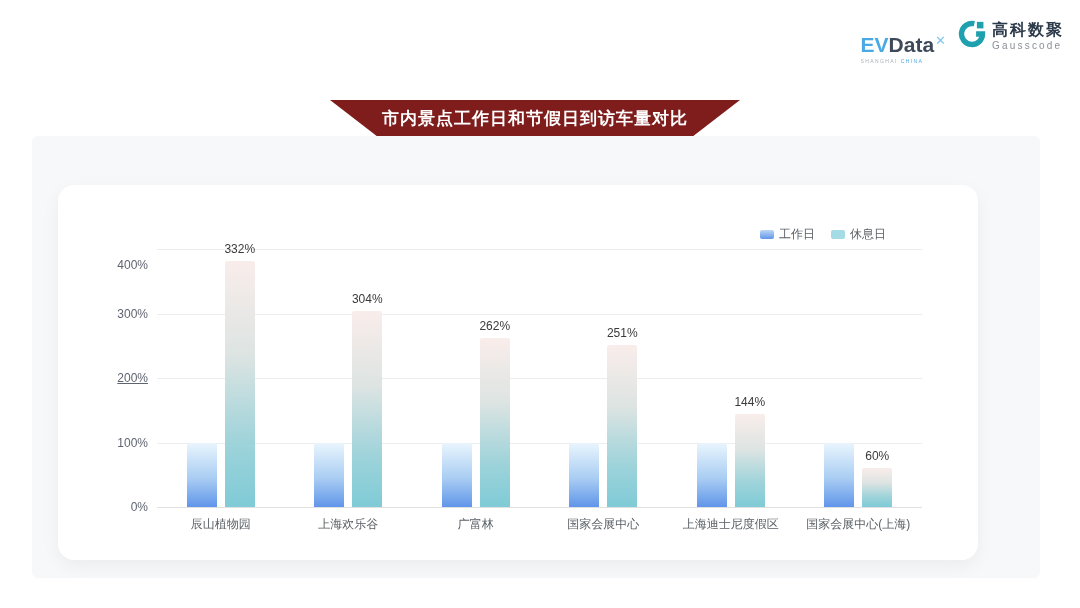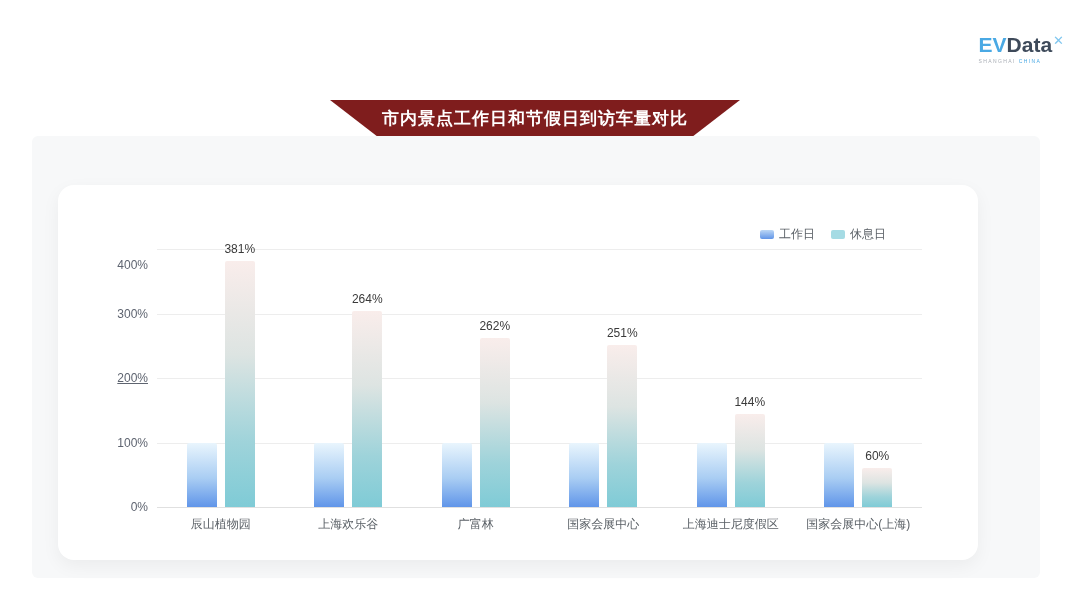--- a/index.html
+++ b/index.html
@@ -57,20 +57,32 @@
   .swatch.restday { background:#a5dbe4; }
 </style>
 </head>
 <body>
 
 <div class="logos">
   <div class="evdata">
     <div class="evdata-main"><span class="ev">EV</span><span class="dataword">Data</span><span class="sup-x">✕</span></div>
     <div class="evdata-sub"><span>SHANGHAI </span><span class="china">CHINA</span></div>
   </div>
+  <div class="gc">
+    <span>
+      <svg width="28" height="28" viewBox="0 0 24 24">
+        <path d="M14 3.2 A9 9 0 1 0 21 12 L15.5 12" fill="none" stroke="#1fa0ae" stroke-width="4.6"></path>
+        <rect x="16.2" y="1.6" width="5.6" height="5.6" fill="#1fa0ae"></rect>
+      </svg>
+    </span>
+    <span class="gc-text">
+      <span class="gc-cn">高科数聚</span>
+      <span class="gc-en">Gausscode</span>
+    </span>
+  </div>
 </div>
 
 <div class="banner" style="background: #7f1d1d;">
   <span class="banner-title">市内景点工作日和节假日到访车量对比</span>
 </div>
 
 <div class="panel">
   <div class="card">
     <div class="legend">
       <span class="legend-item">
@@ -88,25 +100,25 @@
         <div class="gridline" style="top: 193.5px;"></div>
         <span class="tick-label" style="top: 193.5px;">100%</span>
         <div class="gridline" style="top: 129px;"></div>
         <span class="tick-label" style="top: 129px; text-decoration: underline;">200%</span>
         <div class="gridline" style="top: 64.5px;"></div>
         <span class="tick-label" style="top: 64.5px;">300%</span>
         <div class="gridline" style="top: 0px;"></div>
         <span class="tick-label" style="top: 16px;">400%</span>
         <div class="bar workday" style="left: 29.75px; height: 64.5px;"></div>
         <div class="bar restday" style="left: 67.75px; height: 245.745px;"></div>
-        <span class="value-label" style="left: 82.75px; bottom: 250.745px;">381%</span>
+        <span class="value-label" style="left: 82.75px; bottom: 250.745px;">332%</span>
         <span class="cat-label" style="left: 63.75px;">辰山植物园</span>
         <div class="bar workday" style="left: 157.25px; height: 64.5px;"></div>
         <div class="bar restday" style="left: 195.25px; height: 196.08px;"></div>
-        <span class="value-label" style="left: 210.25px; bottom: 201.08px;">264%</span>
+        <span class="value-label" style="left: 210.25px; bottom: 201.08px;">304%</span>
         <span class="cat-label" style="left: 191.25px;">上海欢乐谷</span>
         <div class="bar workday" style="left: 284.75px; height: 64.5px;"></div>
         <div class="bar restday" style="left: 322.75px; height: 168.99px;"></div>
         <span class="value-label" style="left: 337.75px; bottom: 173.99px;">262%</span>
         <span class="cat-label" style="left: 318.75px;">广富林</span>
         <div class="bar workday" style="left: 412.25px; height: 64.5px;"></div>
         <div class="bar restday" style="left: 450.25px; height: 161.895px;"></div>
         <span class="value-label" style="left: 465.25px; bottom: 166.895px;">251%</span>
         <span class="cat-label" style="left: 446.25px;">国家会展中心</span>
         <div class="bar workday" style="left: 539.75px; height: 64.5px;"></div>

